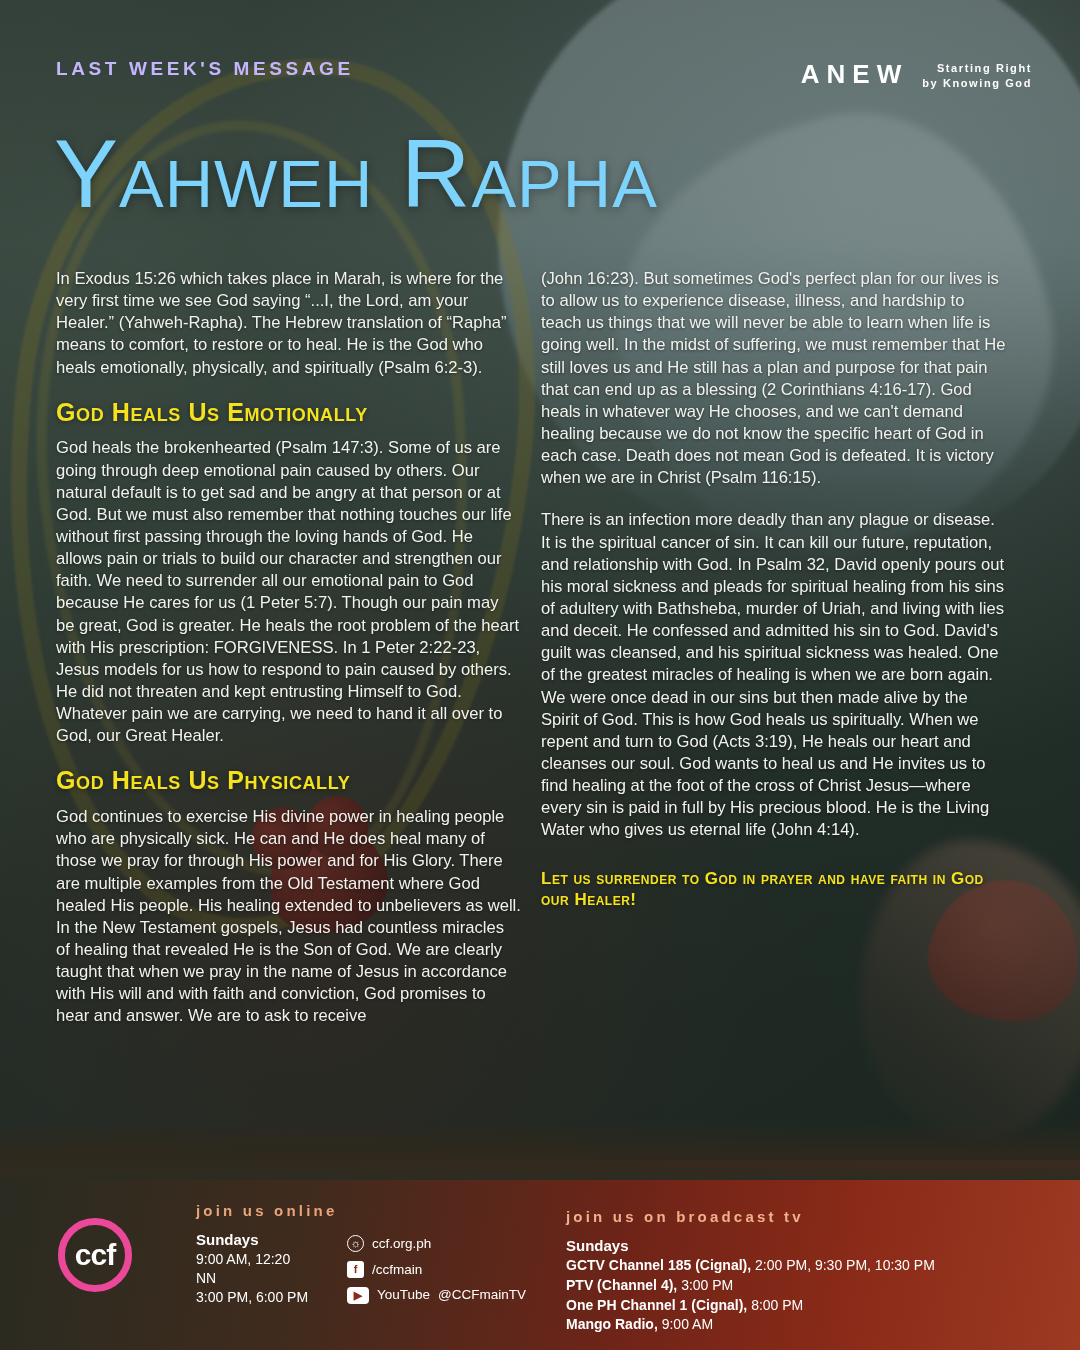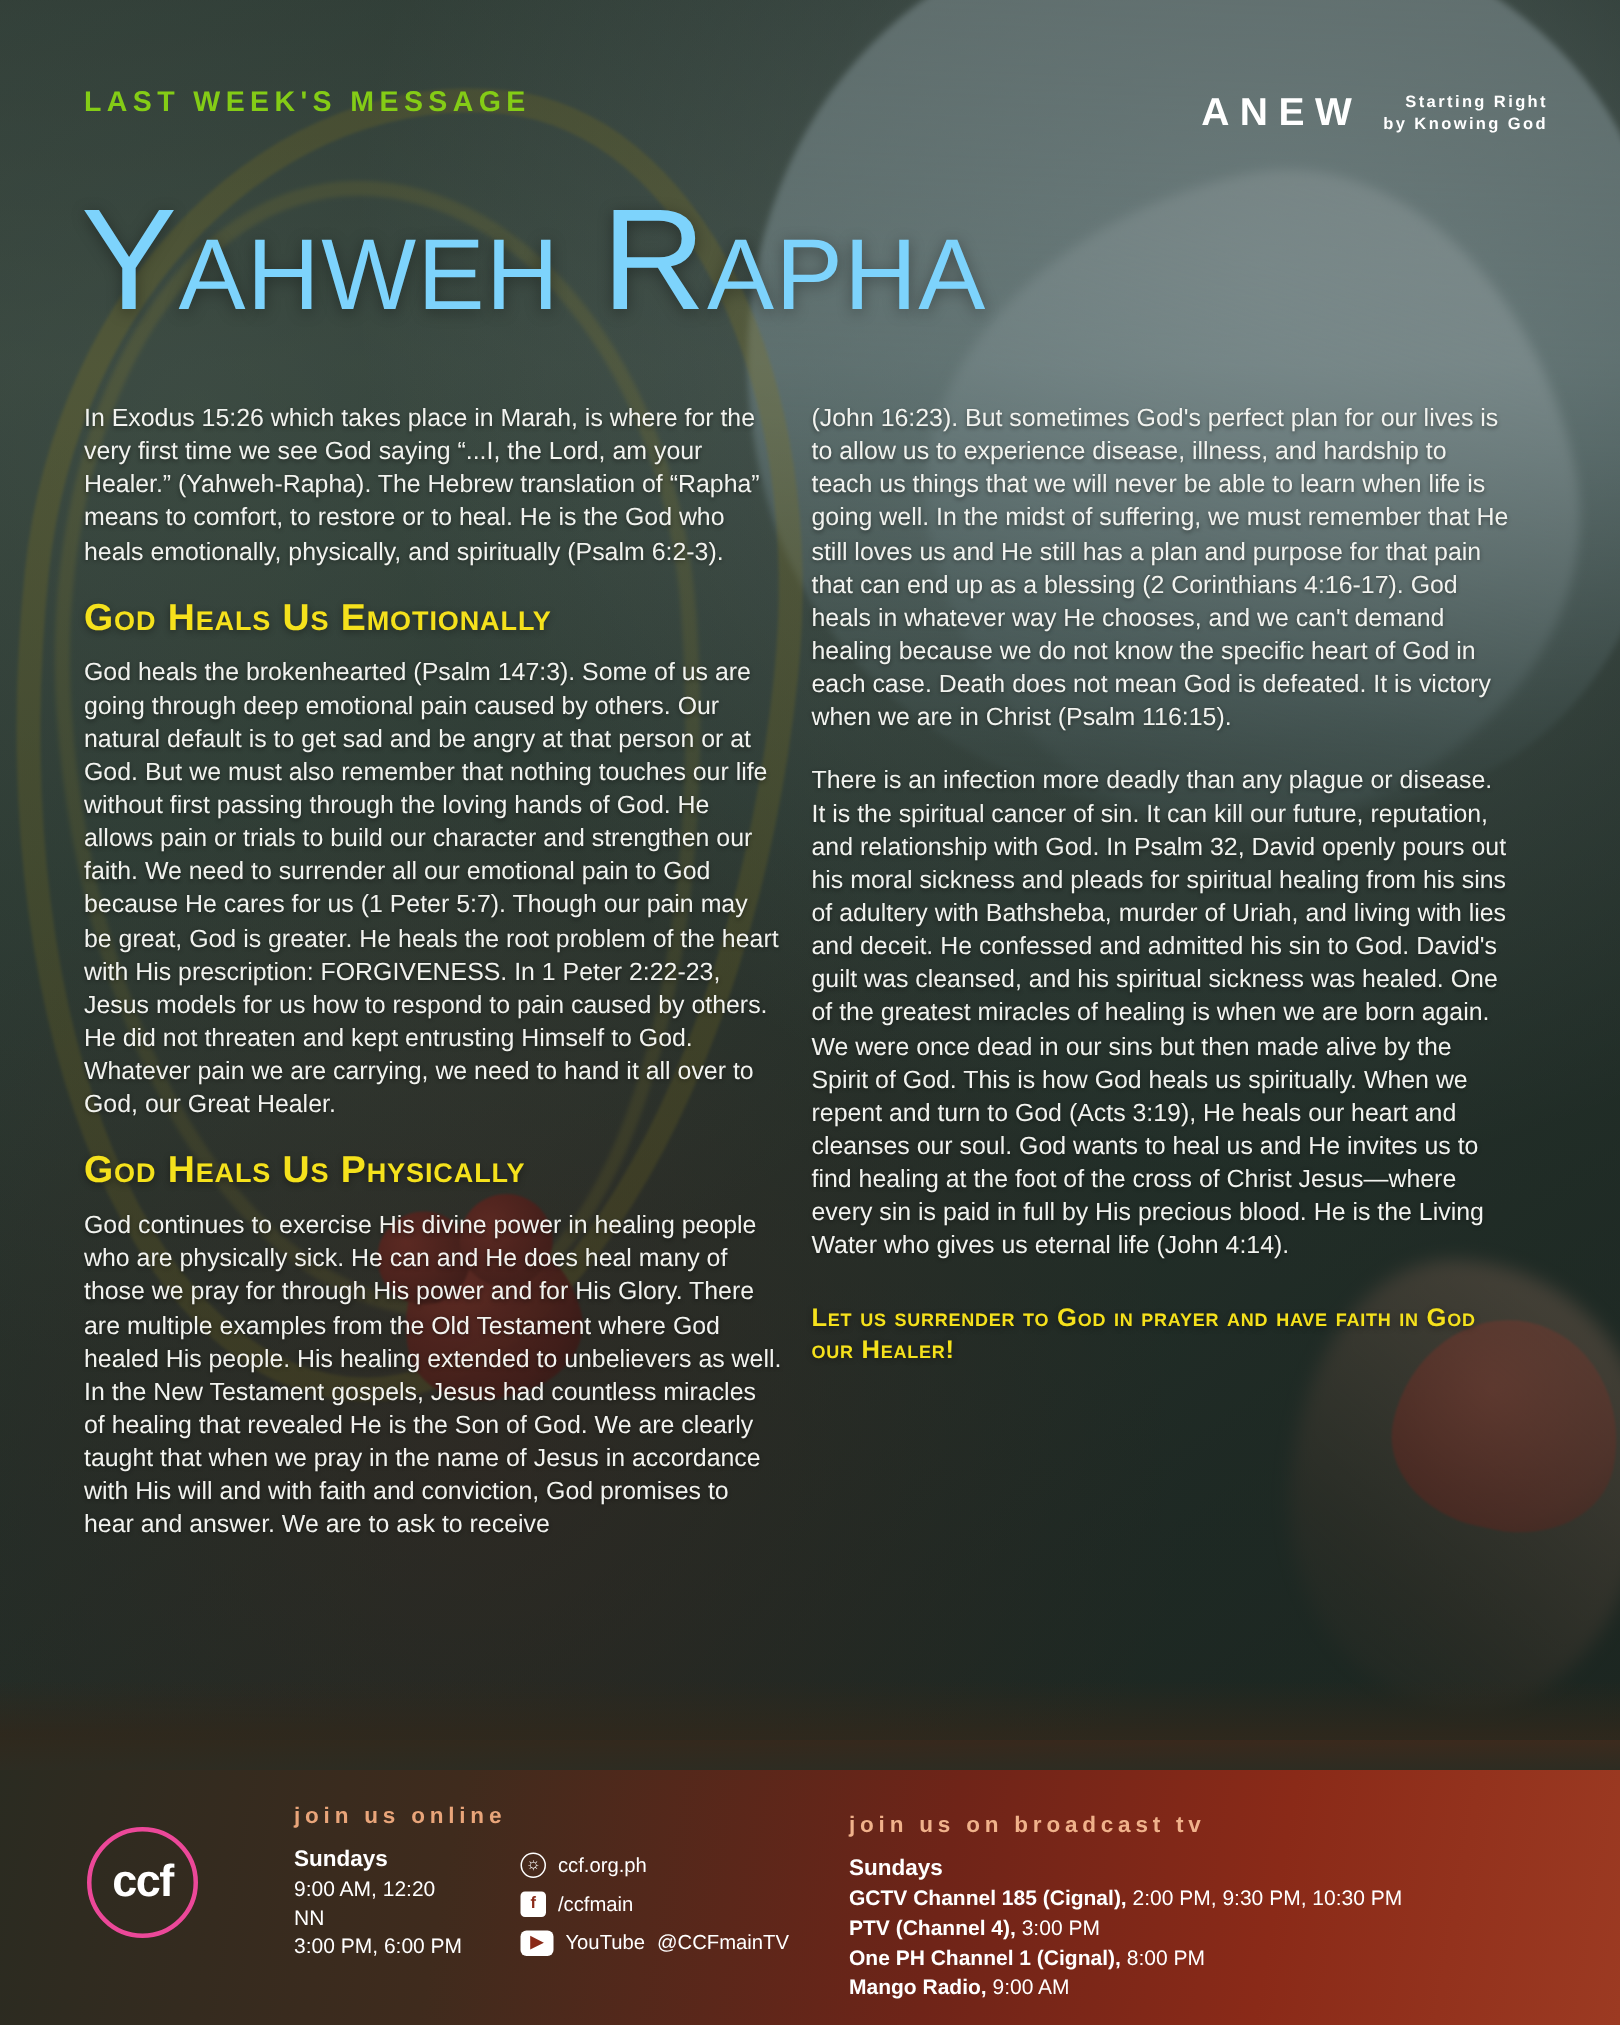--- a/index.html
+++ b/index.html
@@ -144,21 +144,21 @@
   .content { position: absolute; inset: 0; }
 
   .top-row {
     position: absolute;
     left: 56px; right: 48px; top: 58px;
     display: flex;
     align-items: flex-start;
     justify-content: space-between;
   }
   .kicker {
-    color: #84cc16;
+    color: #c4b5fd;
     font-size: 19px;
     font-weight: bold;
     letter-spacing: 3.6px;
   }
   .brand-wrap { display: flex; align-items: center; gap: 14px; }
   .brand {
     color: #ffffff;
     font-size: 26px;
     font-weight: bold;
     letter-spacing: 7px;
@@ -226,21 +226,21 @@
     position: absolute;
     left: 0; right: 0; bottom: 0;
     height: 190px;
     display: flex;
     align-items: center;
     color: #ffffff;
   }
   .ccf-logo {
     margin-left: 58px;
     width: 74px; height: 74px;
-    border: 3px solid #ec4899;
+    border: 7px solid #ec4899;
     border-radius: 50%;
     display: flex; align-items: center; justify-content: center;
     font-size: 30px; font-weight: bold; letter-spacing: -1px;
   }
   .f-online { margin-left: 64px; width: 330px; }
   .f-head {
     color: #e9a57a;
     font-size: 15px;
     font-weight: bold;
     letter-spacing: 3.2px;

